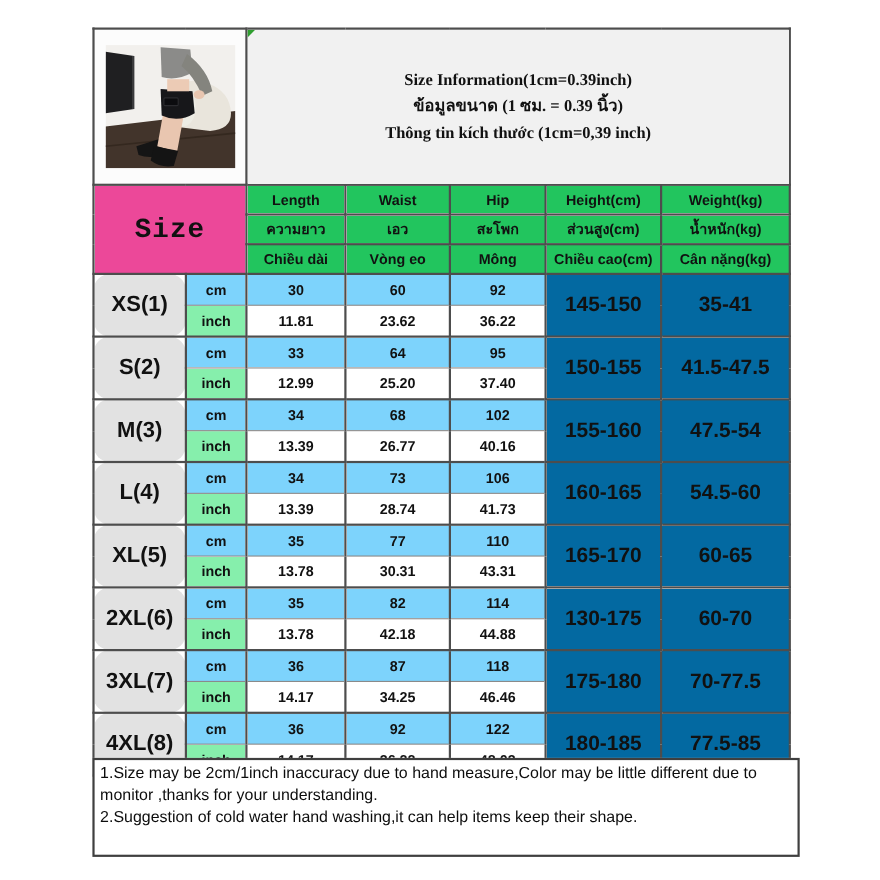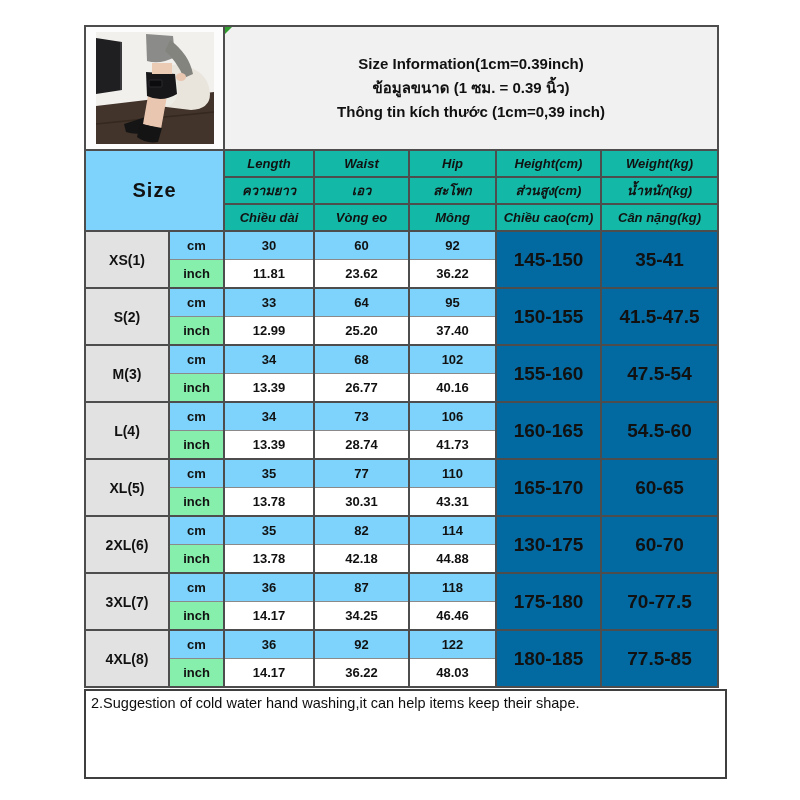--- a/index.html
+++ b/index.html
@@ -30,44 +30,45 @@
     border: 2px solid #3c3c3c;
     font-weight: bold;
   }
   table.size-table td {
     border: 2px solid #4d4d4d;
     text-align: center;
     vertical-align: middle;
     padding: 0;
     overflow: hidden;
   }
-  tr.r-top   { height: 124px; }
+  tr.r-top   { height: 142px; font-family: Liberation Serif, serif; }
   tr.r-head  { height: 27px; }
   tr.r-cm, tr.r-inch { height: 28.5px; }
 
   td.photo-cell { background: #fcfcfc; }
   td.title-cell { background: #f1f1f1; position: relative; }
 
   .title-lines { line-height: 24px; font-size: 15px; font-weight: bold; }
   .corner-flag {
     position: absolute; top: 0; left: 0;
     width: 0; height: 0;
     border-top: 7px solid #2f9e2f;
     border-right: 7px solid transparent;
   }
 
   td.c-size {
-    background: #7dd3fc;
-    font-size: 20px;
+    background: #ec4899;
+    font-size: 25px;
     font-weight: bold;
     letter-spacing: 1px;
-  }
-  td.h { background: #14b8a6; font-size: 13px; font-style: italic; }
+    font-family: Liberation Mono, monospace;
+  }
+  td.h { background: #22c55e; font-size: 13px; }
   td.h.vi { font-size: 13px; }
-  td.c-label { background: #e2e2e2; font-size: 14px; }
+  td.c-label { background: #e2e2e2; font-size: 20px; border-radius: 15px; }
   td.c-unit  { background: #e8e8e8; font-size: 13px; }
   td.c-val   { font-size: 13px; }
   tr.r-cm  td.c-val, tr.r-cm td.c-unit { background: #7dd3fc; }
   tr.r-inch td.c-val { background: #ffffff; }
   tr.r-inch td.c-unit { background: #86efac; }
   td.c-merge { background: #0369a1; font-size: 19px; }
 
   
   tr.r-cm td.thin-b  { border-bottom: 1px solid #8a8a8a; }
   tr.r-inch td.thin-t { border-top: 1px solid #8a8a8a; }
@@ -294,16 +295,17 @@
     <tr class="r-inch">
       <td class="c-unit thin-t">inch</td>
       <td class="c-val thin-t">14.17</td>
       <td class="c-val thin-t">36.22</td>
       <td class="c-val thin-t">48.03</td>
     </tr>
   </tbody>
     </table>
 
   <div class="attention-box">
+    <p class="ln">1.Size may be 2cm/1inch inaccuracy due to hand measure,Color may be little different due to monitor ,thanks for your understanding.</p>
     <p class="ln">2.Suggestion of cold water hand washing,it can help items keep their shape.</p>
   </div>
 
 </div>
 
 </body></html>

